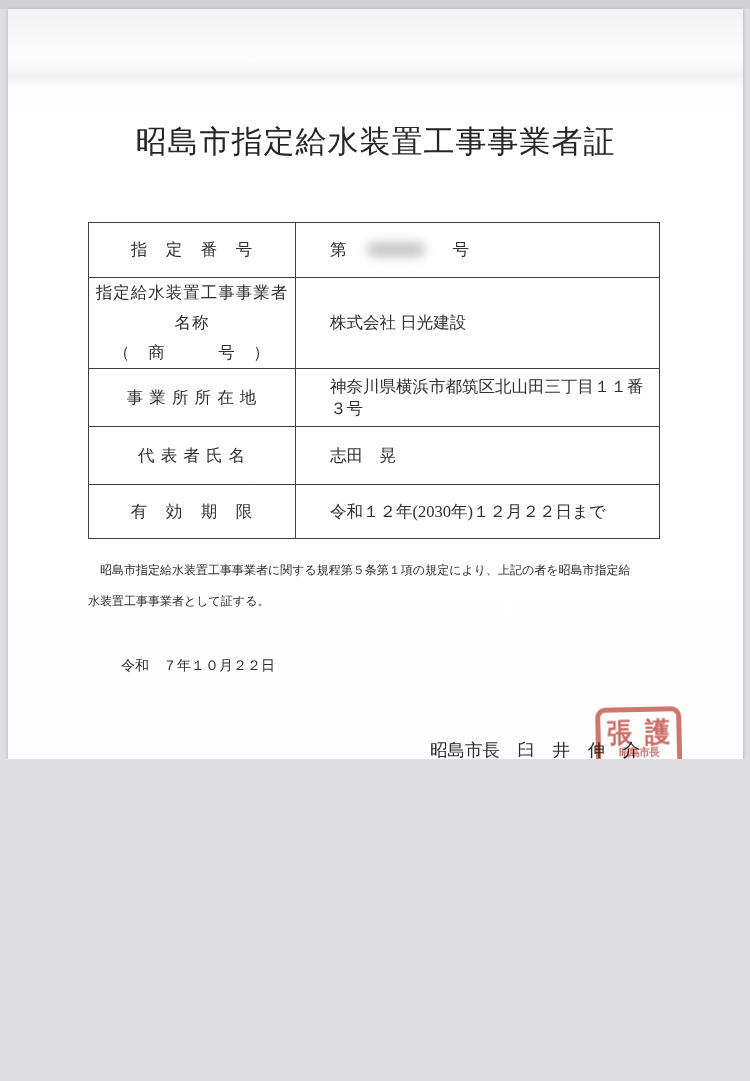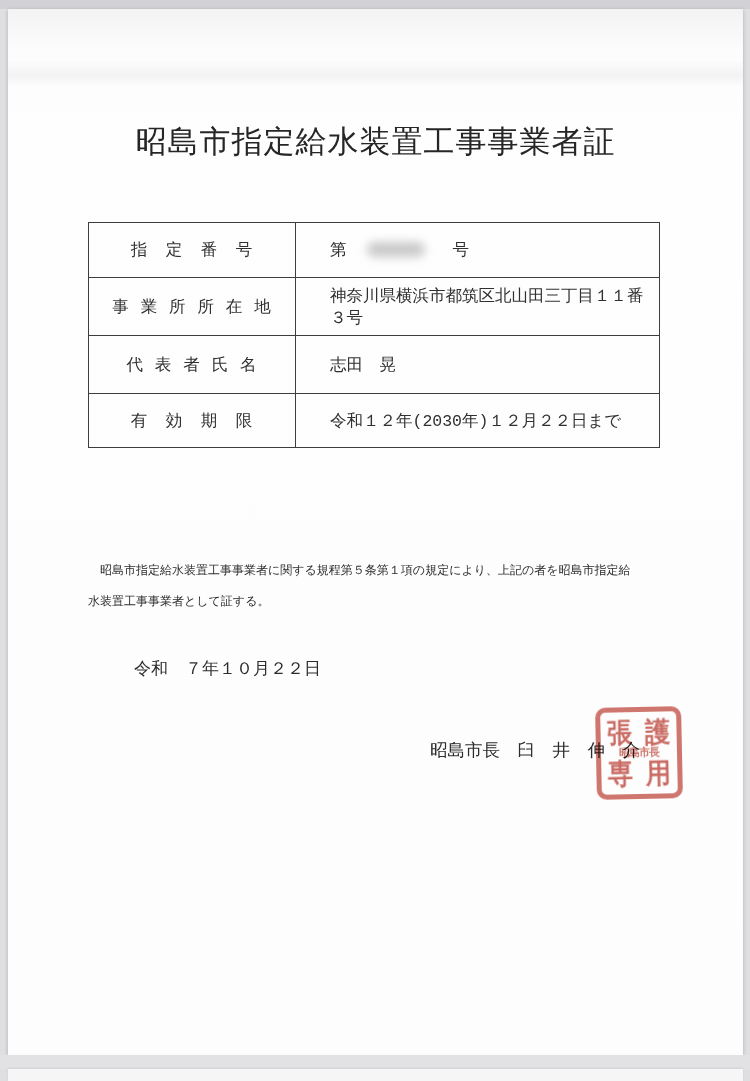--- a/index.html
+++ b/index.html
@@ -1,20 +1,20 @@
 <!DOCTYPE html>
 <html><head>
 <meta charset="utf-8">
 <style>
   * { margin: 0; padding: 0; box-sizing: border-box; }
   html, body { background: #dfdfe1; }
   .canvas {
     position: relative;
     width: 750px;
-    height: 1081px;
+    height: 759px;
     overflow: hidden;
     background: #dfdfe1;
     font-family: "Liberation Serif", "DejaVu Serif", serif;
     color: #2e2e2e;
   }
   .scan-strip-top {
     position: absolute; left: 0; top: 0;
     width: 100%; height: 9px;
     background: #d2d2d6;
   }
@@ -53,21 +53,20 @@
     position: absolute; left: 80px; top: 213px;
     width: 572px;
     border-collapse: collapse;
     table-layout: fixed;
     font-size: 16.5px;
     color: #303030;
   }
   .cert-table td {
     border: 1.6px solid #3e3e3e;
     vertical-align: middle;
-    font-family: Liberation Mono, monospace;
   }
   .label-cell {
     width: 207px;
     text-align: center;
     letter-spacing: 1px;
   }
   .label-two-line div { line-height: 30px; text-align: center; }
   .value-cell { padding-left: 34px; }
   .redacted-blob {
     display: inline-block;
@@ -80,22 +79,22 @@
   }
   .body-par {
     position: absolute; left: 80px; top: 546px;
     width: 552px;
     font-size: 12px;
     line-height: 31px;
     text-indent: 1em;
     color: #2c2c2c;
   }
   .date-line {
-    position: absolute; left: 126px; top: 648px;
-    font-size: 17px;
+    position: absolute; left: 113px; top: 648px;
+    font-size: 14px;
     color: #2c2c2c;
   }
   .issuer-line {
     position: absolute; left: 402px; top: 729px;
     font-size: 17.5px;
     color: #2c2c2c;
     margin-left: 20px;
   }
   .seal {
     position: absolute; left: 588px; top: 698px;
@@ -147,20 +146,27 @@
     <div class="scan-band"></div>
 
     <h1 class="doc-title">昭島市指定給水装置工事事業者証</h1>
 
     <table class="cert-table">
       <tbody>
         <tr style="height:55px;">
           <td class="label-cell">指　定　番　号</td>
           <td class="value-cell"><span>第</span><span class="redacted-blob"></span><span>号</span></td>
         </tr>
+        <tr style="height:60px;">
+          <td class="label-cell label-two-line">
+            <div>指定給水装置工事事業者名称</div>
+            <div>（　商　　　号　）</div>
+          </td>
+          <td class="value-cell">株式会社 日光建設</td>
+        </tr>
         <tr style="height:58px;margin-top:28px;">
           <td class="label-cell">事 業 所 所 在 地</td>
           <td class="value-cell">神奈川県横浜市都筑区北山田三丁目１１番３号</td>
         </tr>
         <tr style="height:58px;">
           <td class="label-cell">代 表 者 氏 名</td>
           <td class="value-cell">志田　晃</td>
         </tr>
         <tr style="height:54px;">
           <td class="label-cell">有　効　期　限</td>

